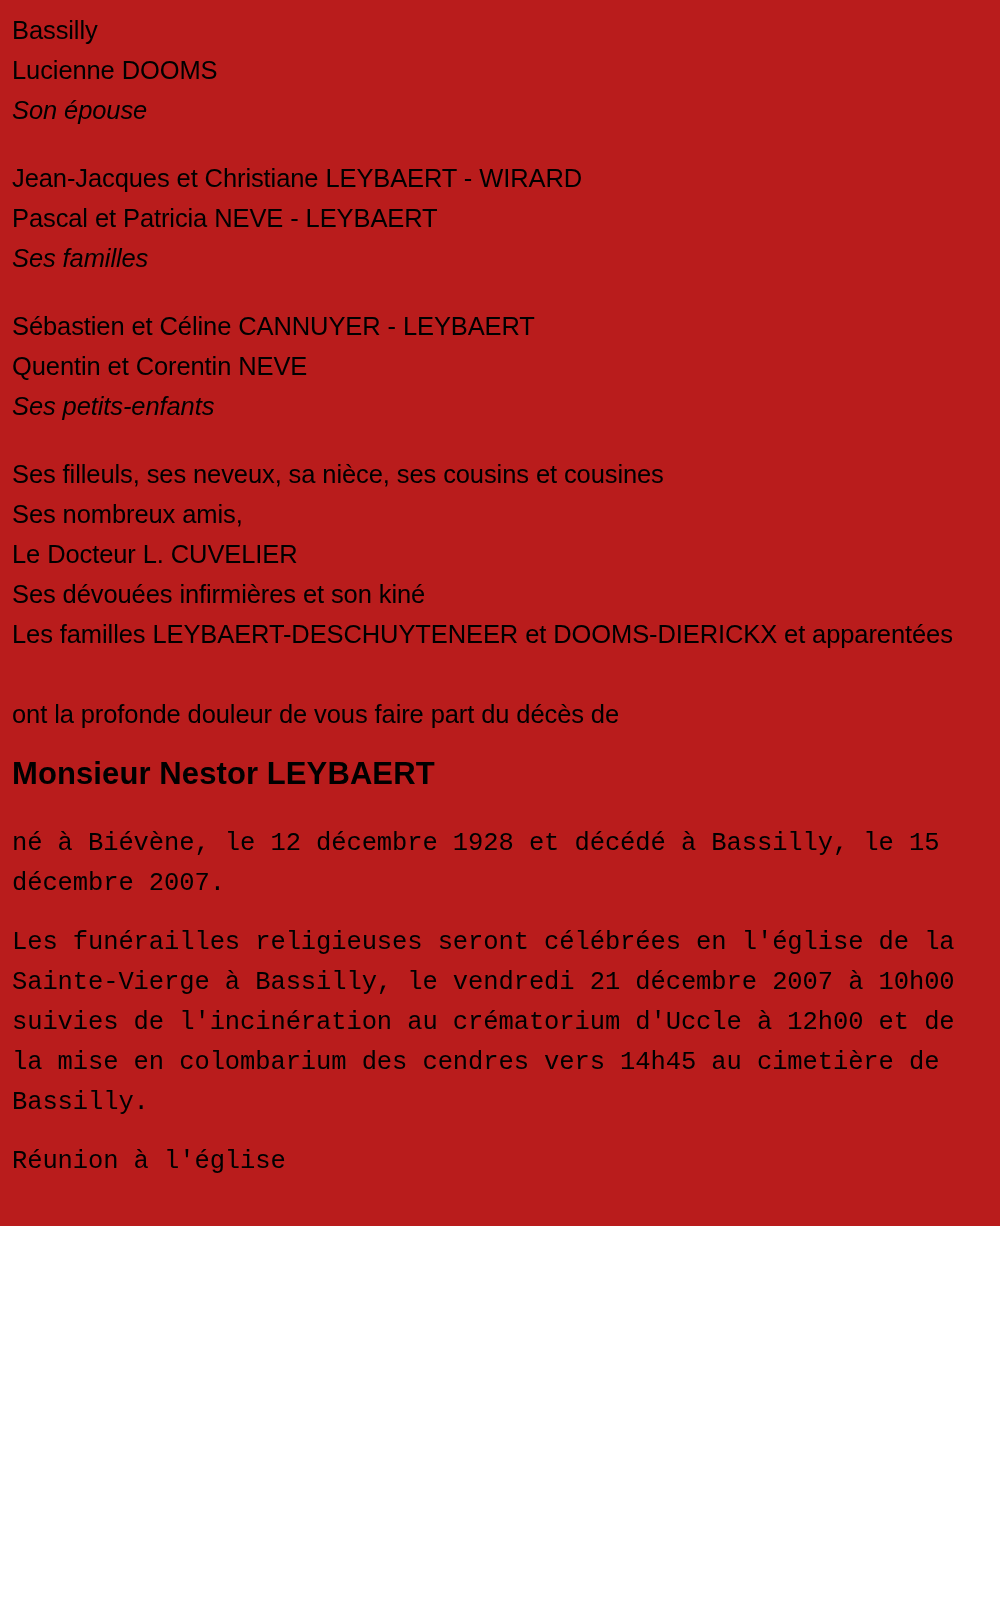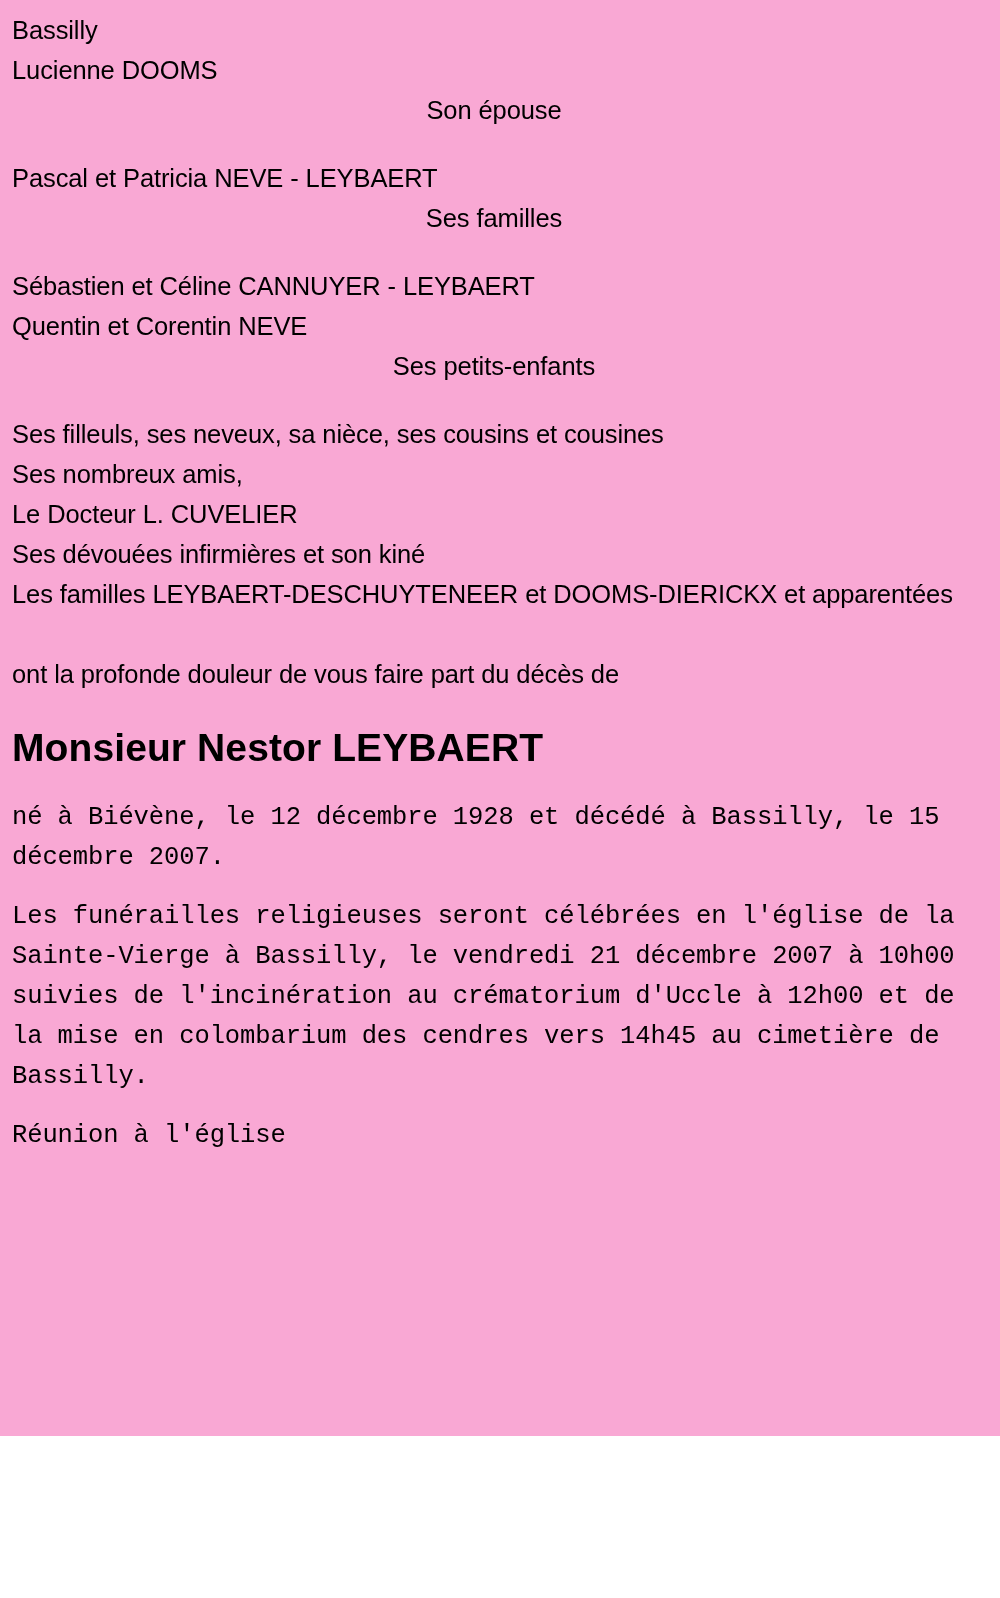--- a/index.html
+++ b/index.html
@@ -8,22 +8,22 @@
     padding: 0;
     background: #ffffff;
   }
   body {
     font-family: "Liberation Sans", "DejaVu Sans", sans-serif;
     color: #000000;
   }
   .page {
     position: relative;
     width: 1000px;
-    height: 1436px;
-    background: #f9a8d4;
+    height: 1226px;
+    background: #b91c1c;
     box-sizing: border-box;
     padding: 10px 24px 0 12px;
     overflow: hidden;
   }
 
   
   .line {
     font-size: 25.5px;
     line-height: 40px;
     letter-spacing: -0.1px;
@@ -39,43 +39,44 @@
   
   .group {
     margin: 0 0 28px 0;
   }
 
   .names {
     margin: 0;
   }
 
   .relation {
+    font-style: italic;
     font-size: 25.5px;
     line-height: 40px;
-    text-align: center;
+    text-align: left;
     letter-spacing: -0.1px;
     white-space: pre-line;
   }
 
   .relation.multi {
     line-height: 46px;
   }
 
   
   .listblock {
     margin: 0 0 40px 0;
   }
 
   .announce {
-    margin: 0 0 34px 0;
+    margin: 0 0 20px 0;
   }
 
   .deceased-name {
     font-weight: bold;
-    font-size: 39px;
+    font-size: 31px;
     line-height: 40px;
     letter-spacing: 0.1px;
     margin: 0 0 30px 0;
   }
 
   .body-para {
     font-size: 25.5px;
     line-height: 40px;
     letter-spacing: -0.1px;
     margin: 0 0 19px 0;
@@ -94,20 +95,21 @@
   <div class="group">
     <div class="names">
       <div class="line">Bassilly</div>
       <div class="line">Lucienne DOOMS</div>
     </div>
     <div class="relation">Son épouse</div>
   </div>
 
   <div class="group">
     <div class="names">
+      <div class="line">Jean-Jacques et Christiane LEYBAERT - WIRARD</div>
       <div class="line">Pascal et Patricia NEVE - LEYBAERT</div>
     </div>
     <div class="relation">Ses familles</div>
   </div>
 
   <div class="group">
     <div class="names">
       <div class="line">Sébastien et Céline CANNUYER - LEYBAERT</div>
       <div class="line">Quentin et Corentin NEVE</div>
     </div>

